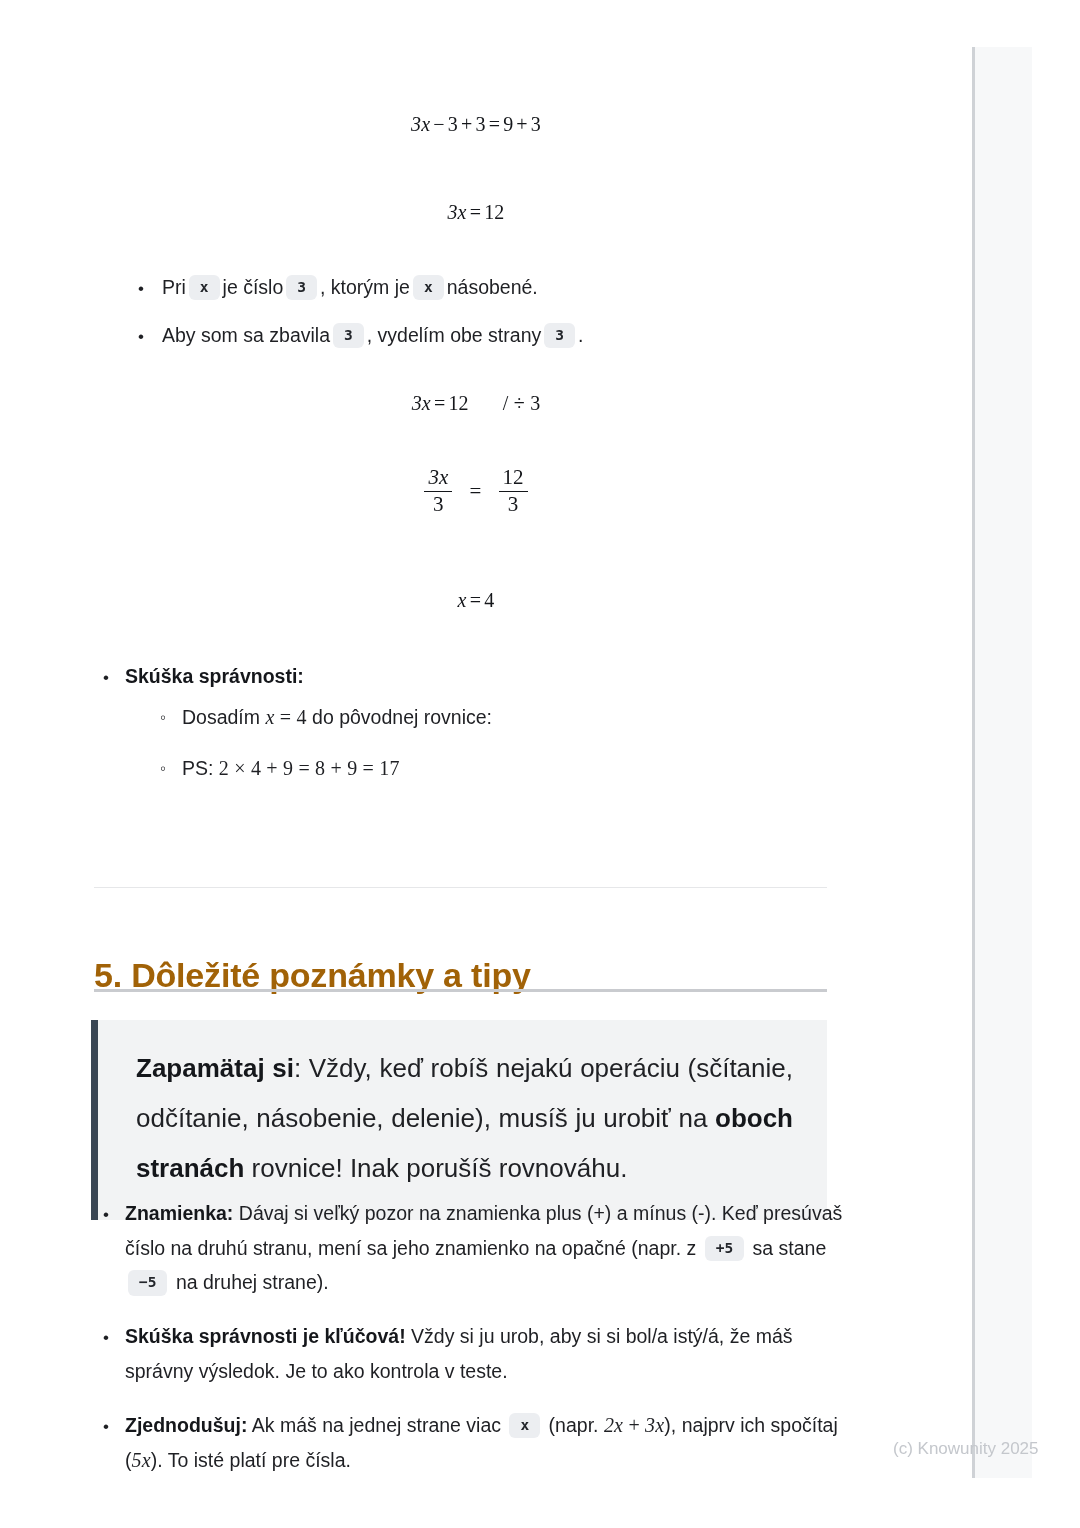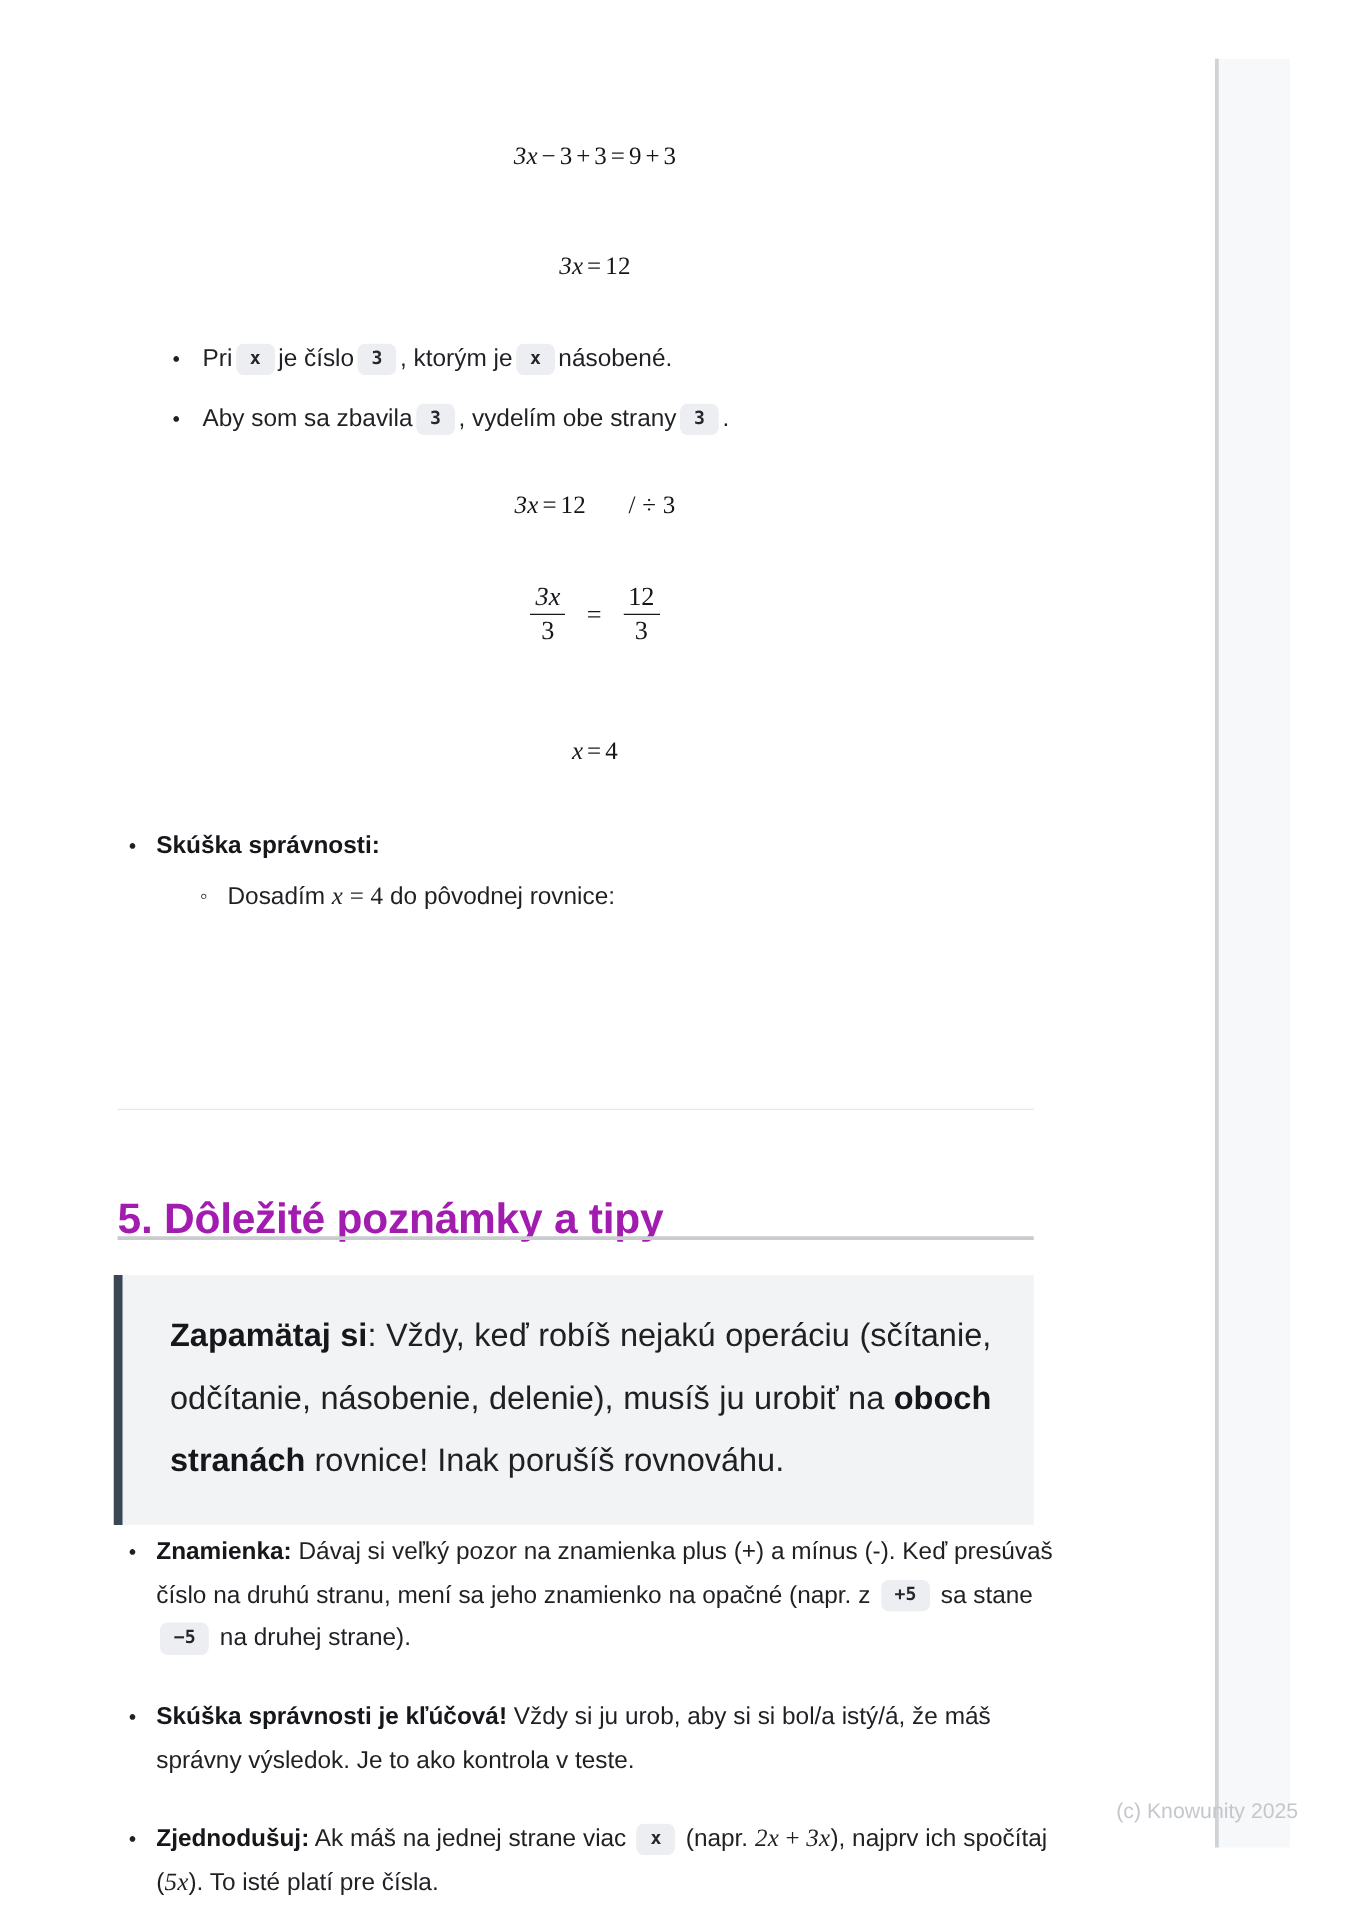--- a/index.html
+++ b/index.html
@@ -159,21 +159,21 @@
     background: #c9cbcf;
   }
 
   
   #section-heading {
     position: absolute;
     left: 94px;
     top: 928px;
     font-size: 34px;
     font-weight: bold;
-    color: #a21caf;
+    color: #a16207;
     letter-spacing: -0.2px;
   }
 
   
   #callout {
     position: absolute;
     left: 91px;
     top: 1020px;
     width: 736px;
     box-sizing: border-box;
@@ -193,21 +193,20 @@
   #list-tips {
     position: absolute;
     left: 103px;
     top: 1196px;
     width: 760px;
   }
   #list-tips .bullet-row {
     padding-left: 22px;
     margin-bottom: 19px;
     line-height: 1.78;
-    margin-top: 28px;
   }
   #list-tips .dot::before {
     content: "\2022";
     font-size: 17px;
     color: #1f2024;
   }
 
   
   .chip {
     display: inline-block;
@@ -281,20 +280,24 @@
 
   <ul class="lvl1" id="list-skuska">
     <li class="bullet-row">
       <span class="dot"></span>
       <span class="txt strong">Skúška správnosti:</span>
       <ul class="lvl2">
         <li class="bullet-row">
           <span class="dot"></span>
           <span class="txt">Dosadím <span class="inline-math"><span class="v">x</span> = 4</span> do pôvodnej rovnice:</span>
         </li>
+        <li class="bullet-row">
+          <span class="dot"></span>
+          <span class="txt">PS: <span class="inline-math">2 × 4 + 9 = 8 + 9 = 17</span></span>
+        </li>
       </ul>
     </li>
   </ul>
 
   <div class="rule-top"></div>
   <h2 id="section-heading">5. Dôležité poznámky a tipy</h2>
   <div class="rule-bottom"></div>
 
   <div id="callout">
     <p><span class="strong">Zapamätaj si</span><span>: Vždy, keď robíš nejakú operáciu (sčítanie, odčítanie, násobenie, delenie), musíš ju urobiť na </span><span class="strong">oboch stranách</span><span> rovnice! Inak porušíš rovnováhu.</span></p>

